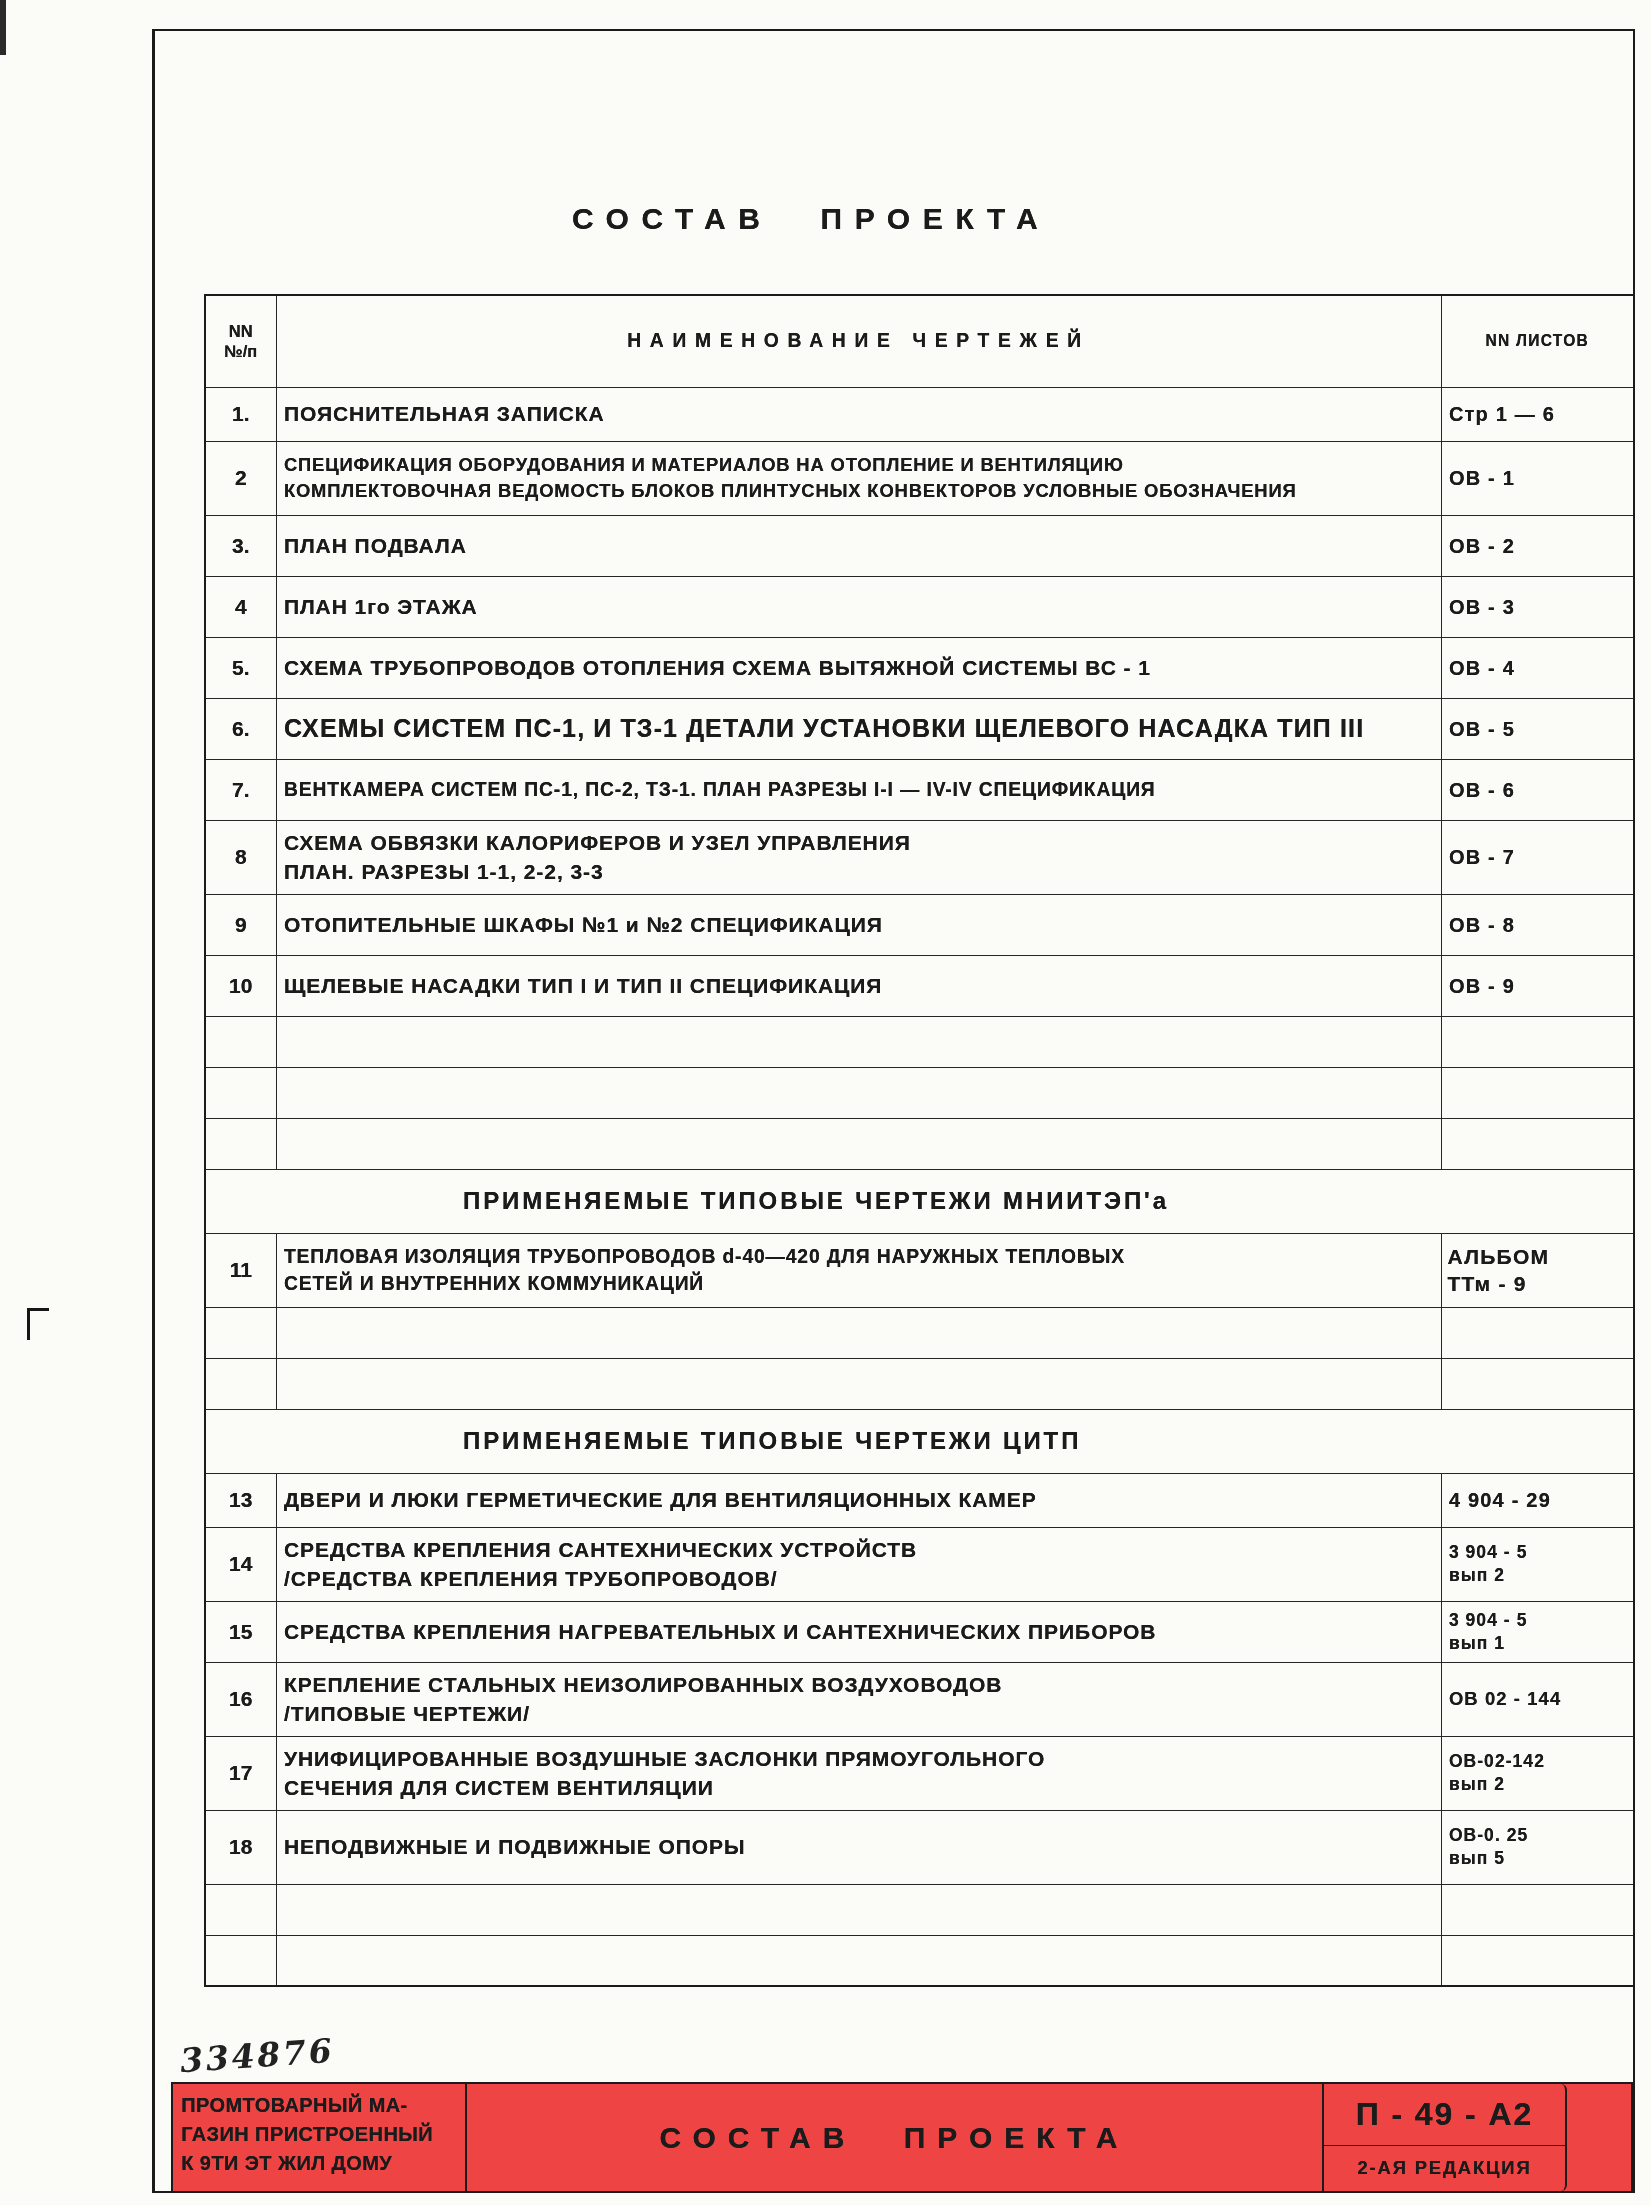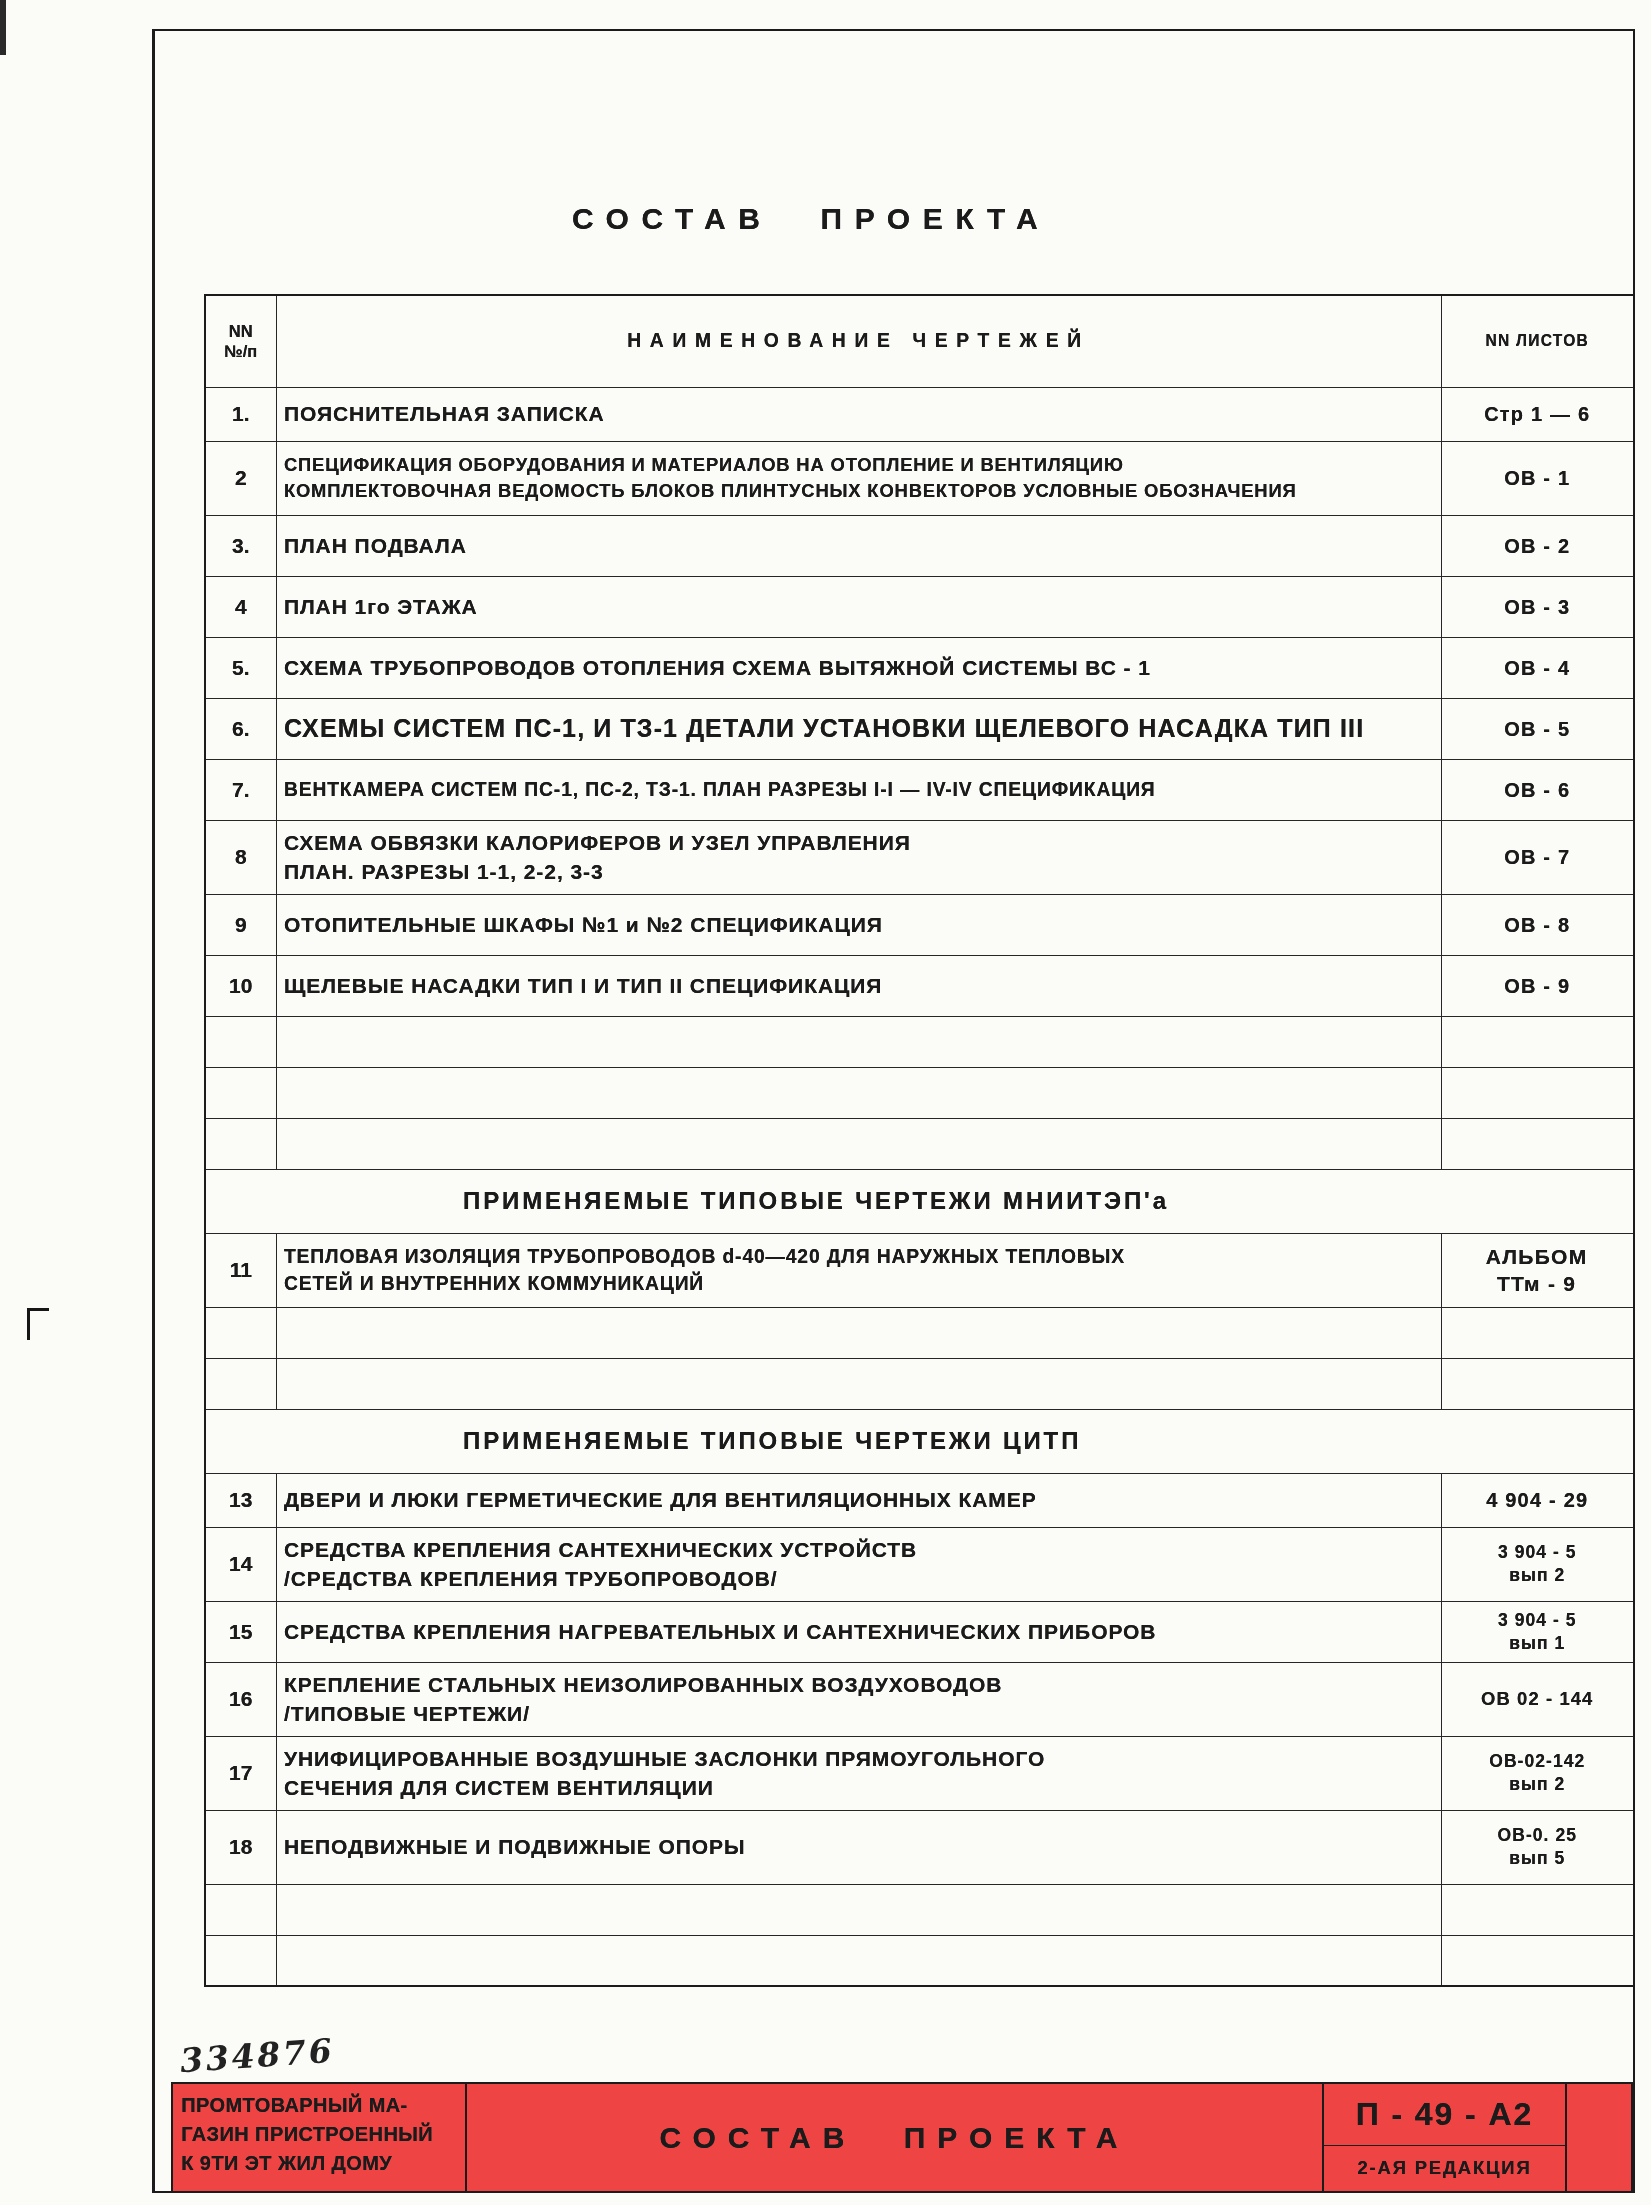--- a/index.html
+++ b/index.html
@@ -47,21 +47,21 @@
   .col-name  { width:1165px; }
   .col-sheet { width:193px; }
 
   .head-row th { height:92px; text-align:center; font-size:19.3px; }
   .head-num   { white-space:pre-line; line-height:1.25; font-size:16.5px !important; }
   .head-name  { letter-spacing:0.45em;margin-top:28px; }
   .head-sheet { font-size:15.6px !important; letter-spacing:0.08em; }
 
   .num-cell   { text-align:center; font-size:21px; }
   .name-cell  { font-size:21px; letter-spacing:0.045em; line-height:1.4; white-space:pre-line; }
-  .sheet-cell { text-align:center; font-size:20px; letter-spacing:0.06em; white-space:pre-line; line-height:1.3; }
+  .sheet-cell { text-align:left; font-size:20px; letter-spacing:0.06em; white-space:pre-line; line-height:1.3; }
 
   tr.r-s   td { height:54px; }
   tr.r-m   td { height:61px; }
   tr.r-l   td { height:74px; }
   tr.r-e   td { height:51px; }
 
   tr.section-row td {
     height:64px; font-size:24px; letter-spacing:0.12em;
     padding-left:257px; white-space:nowrap;margin-top:28px;
   }
@@ -82,21 +82,21 @@
     padding:7.4px 8.3px; font-size:20px; font-weight:700;
     line-height:1.45; white-space:pre-line; letter-spacing:0.02em;
     text-shadow:0 0 0.5px #222;
   }
   .tb-title {
     flex:1; display:flex; align-items:center; justify-content:center;
     font-size:30px; font-weight:700; letter-spacing:0.4em; word-spacing:0.9em;
     border-right:2.3px solid #1b1b1b; text-shadow:0 0 0.5px #222;
     white-space:nowrap;
   }
-  .tb-code-wrap { width:243px; display:flex; flex-direction:column; border-right:2.3px solid #1b1b1b; }
+  .tb-code-wrap { width:243px; display:flex; flex-direction:column; border-right:2.3px solid #1b1b1b;border-radius:6px; }
   .tb-code {
     flex:1.35; display:flex; align-items:center; justify-content:center;
     font-size:32px; font-weight:700; letter-spacing:0.06em;
     border-bottom:1.8px solid #1b1b1b; text-shadow:0 0 0.5px #222;
   }
   .tb-rev {
     flex:1; display:flex; align-items:center; justify-content:center;
     font-size:18.4px; font-weight:700; letter-spacing:0.1em; text-shadow:0 0 0.5px #222;
   }
   .tb-extra { width:64px; }

